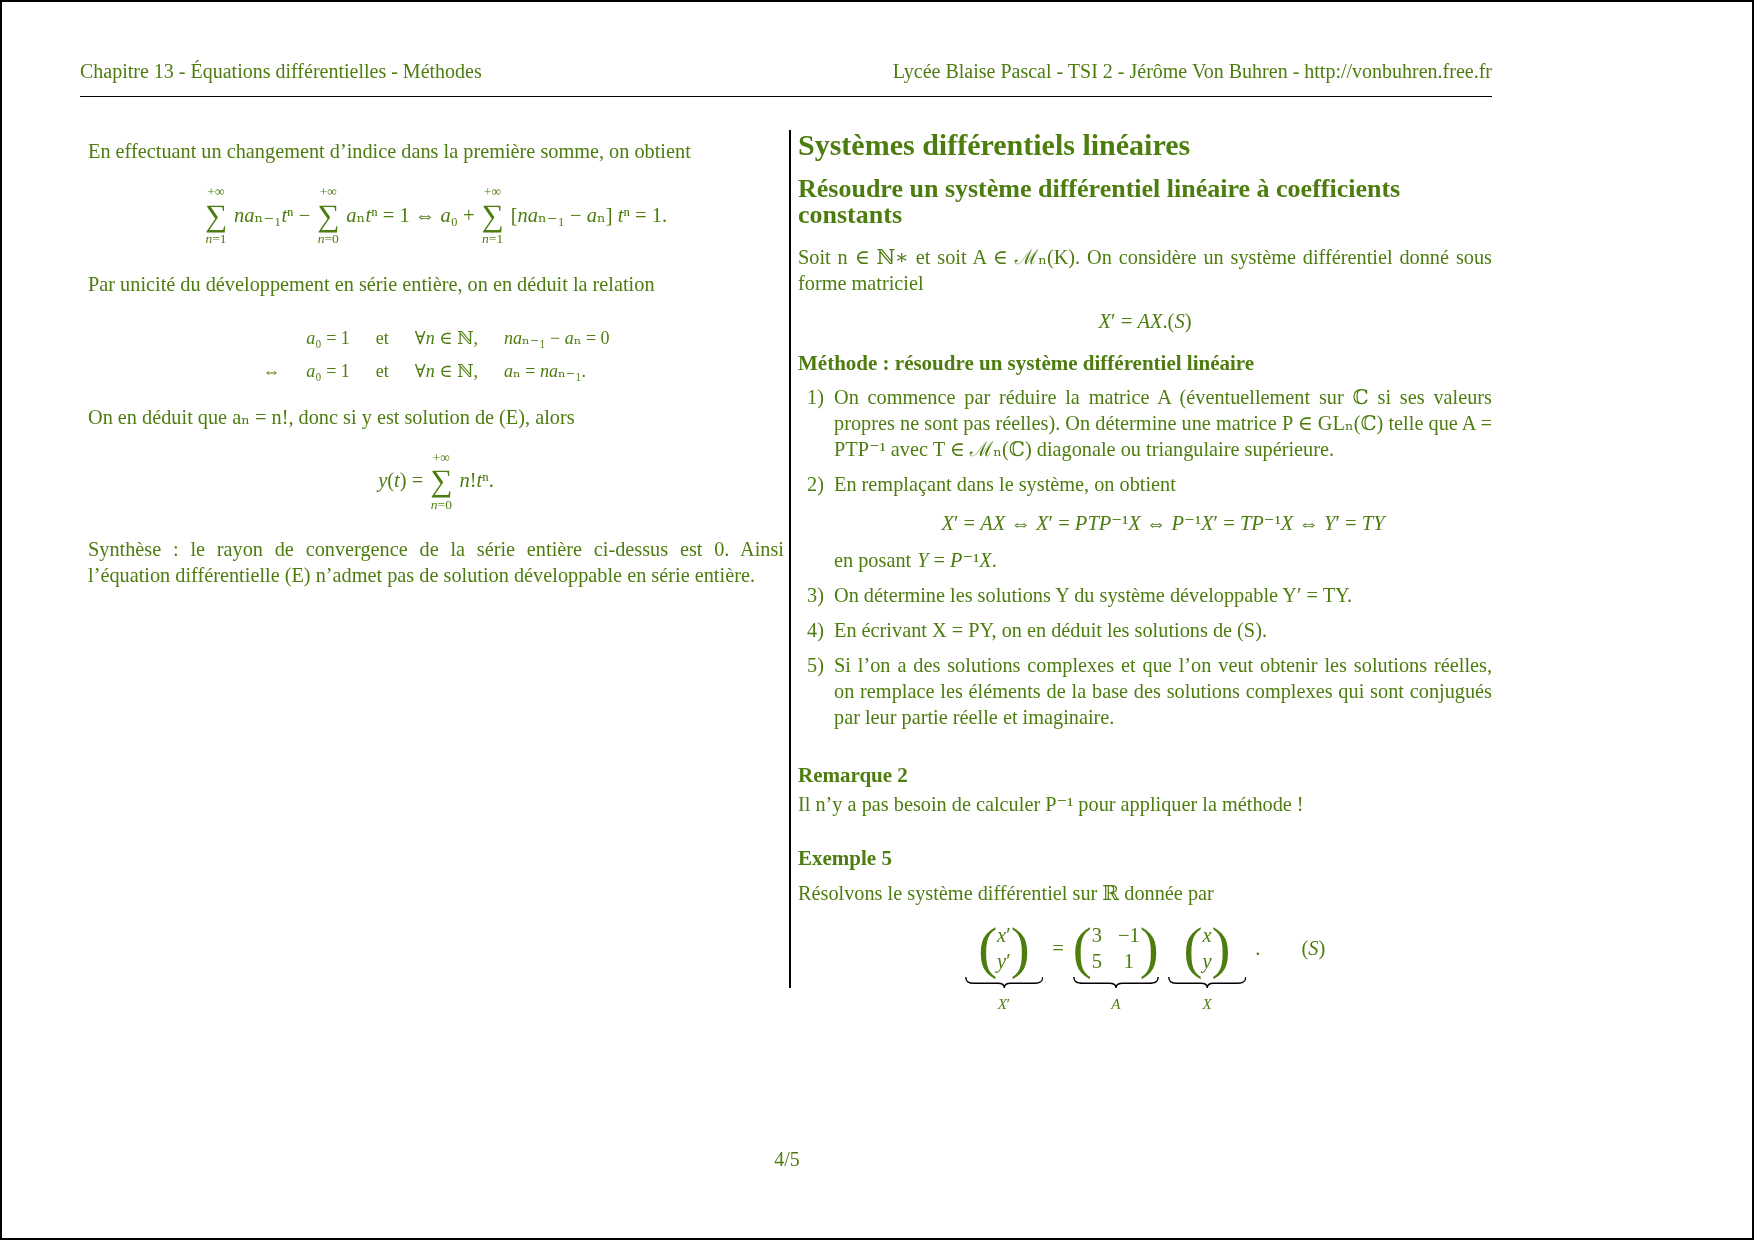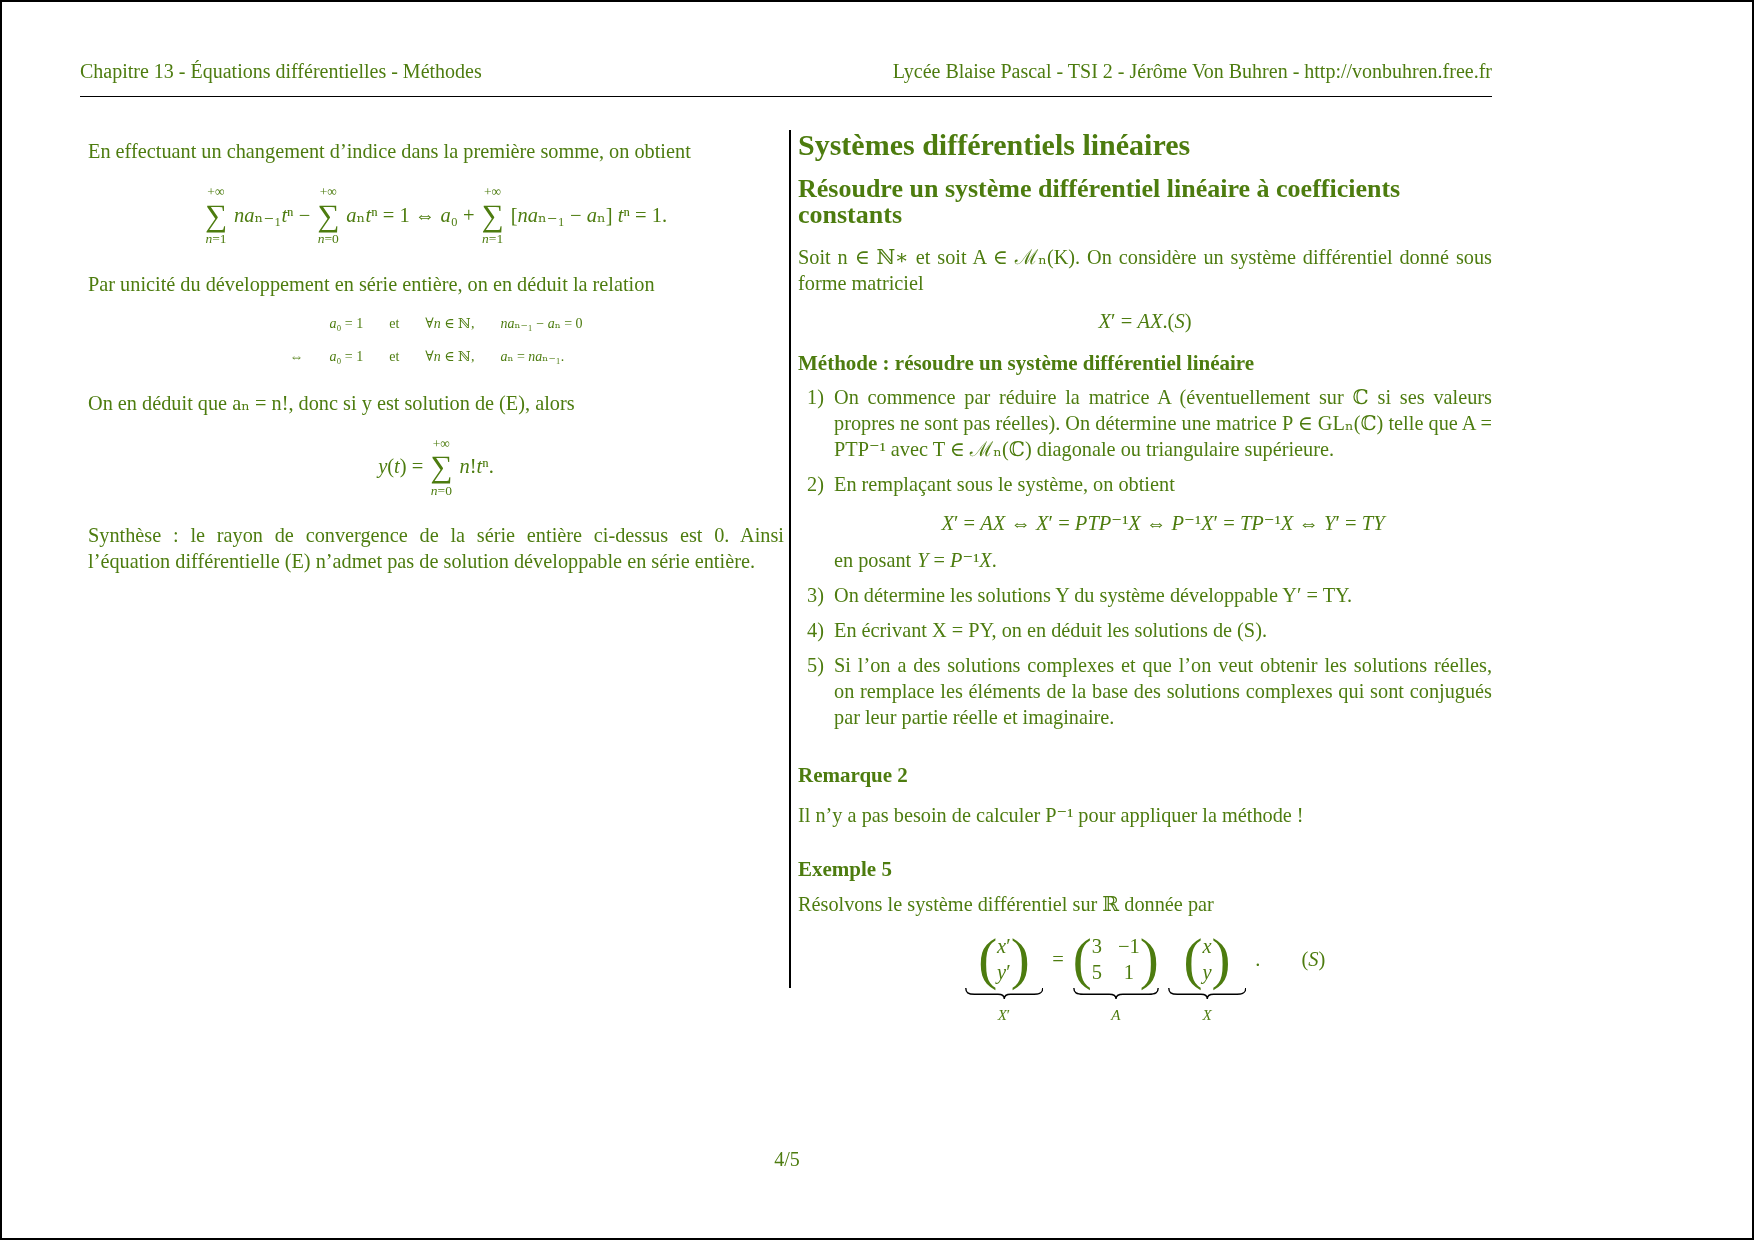--- a/index.html
+++ b/index.html
@@ -28,39 +28,39 @@
   .eqrow { display:flex; align-items:center; justify-content:center; gap:7px; font-size:20.5px; line-height:1.25; }
   .eqrow i, .mi i, .m2eq i, .ub-label i, .vec i { font-style:italic; }
   .sumop { display:inline-flex; flex-direction:column; align-items:center; line-height:1; }
   .sumop .lim { font-size:13.5px; line-height:1.15; }
   .sumop .sym { font-size:31px; line-height:1.02; }
 
   .eq1 { margin:20px 0 24px; }
   .eq2 {
     display:grid; grid-template-columns:auto auto auto auto auto;
     column-gap:26px; row-gap:7px; justify-content:center;
-    font-size:14px; margin:14px 0 20px;
+    font-size:18px; margin:28px 0 20px;
   }
   .eq2 span { white-space:nowrap; }
   .eq3 { margin:20px 0 24px; }
 
   
   .title   { font-size:30px; font-weight:700; margin-bottom:18px; }
   .section { font-size:26px; font-weight:700; margin-bottom:16px; }
   .h3      { font-size:21px; font-weight:700; }
   .eqline  { display:flex; align-items:center; justify-content:center; font-size:20.5px; margin:12px 0 16px; }
   .methead { margin:12px 0 8px; }
 
   .mitem { display:flex; margin-bottom:9px; }
   .mnum  { flex:none; width:36px; padding-right:10px; text-align:right; }
   .mbody { flex:1; }
   .m2eq  { text-align:center; font-size:20.5px; margin:13px 0 11px; }
   .m2post span { margin-right:6px; }
 
-  .remark-head  { margin-top:32px; margin-bottom:14px; }
+  .remark-head  { margin-top:32px; margin-bottom:3px; }
   .example-head { margin-top:28px; margin-bottom:9px; }
 
   
   .exeq { display:flex; align-items:flex-start; justify-content:center; gap:9px; margin-top:16px; font-size:20.5px; }
   .ubgroup { display:inline-flex; flex-direction:column; align-items:center; }
   .expr { display:flex; align-items:center; }
   .paren { font-size:57px; line-height:52px; font-weight:400; }
   .vec { display:flex; flex-direction:column; align-items:center; line-height:26px; }
   .mat { display:grid; grid-template-columns:auto auto; column-gap:16px; line-height:26px; justify-items:center; }
   .ubrace { display:block; width:100%; height:11px; margin-top:3px; }
@@ -150,21 +150,21 @@
     <div class="mitem">
       <span class="mnum">1)</span>
       <div class="mbody">
         <p class="just">On commence par réduire la matrice A (éventuellement sur ℂ si ses valeurs propres ne sont pas réelles). On détermine une matrice P ∈ GLₙ(ℂ) telle que A = PTP⁻¹ avec T ∈ ℳₙ(ℂ) diagonale ou triangulaire supérieure.</p>
       </div>
     </div>
 
     <div class="mitem">
       <span class="mnum">2)</span>
       <div class="mbody">
-        <p class="just">En remplaçant sous le système, on obtient</p>
+        <p class="just">En remplaçant dans le système, on obtient</p>
         <div class="m2eq"><i>X</i>′ = <i>AX</i> ⇔ <i>X</i>′ = <i>PTP</i>⁻¹<i>X</i> ⇔ <i>P</i>⁻¹<i>X</i>′ = <i>TP</i>⁻¹<i>X</i> ⇔ <i>Y</i>′ = <i>TY</i></div>
         <p class="m2post">
           <span>en posant</span><span><i>Y</i> = <i>P</i>⁻¹<i>X</i>.</span>
         </p>
       </div>
     </div>
 
     <div class="mitem">
       <span class="mnum">3)</span>
       <div class="mbody">

